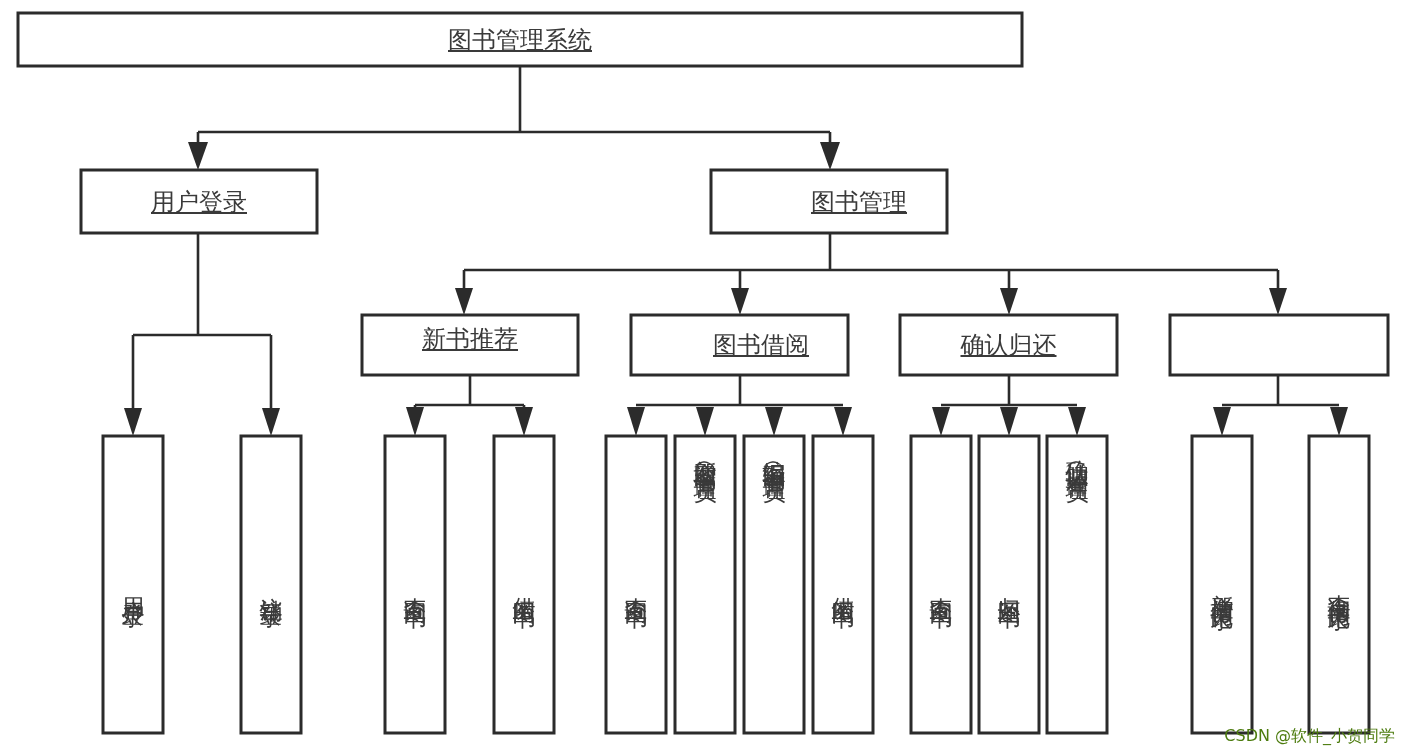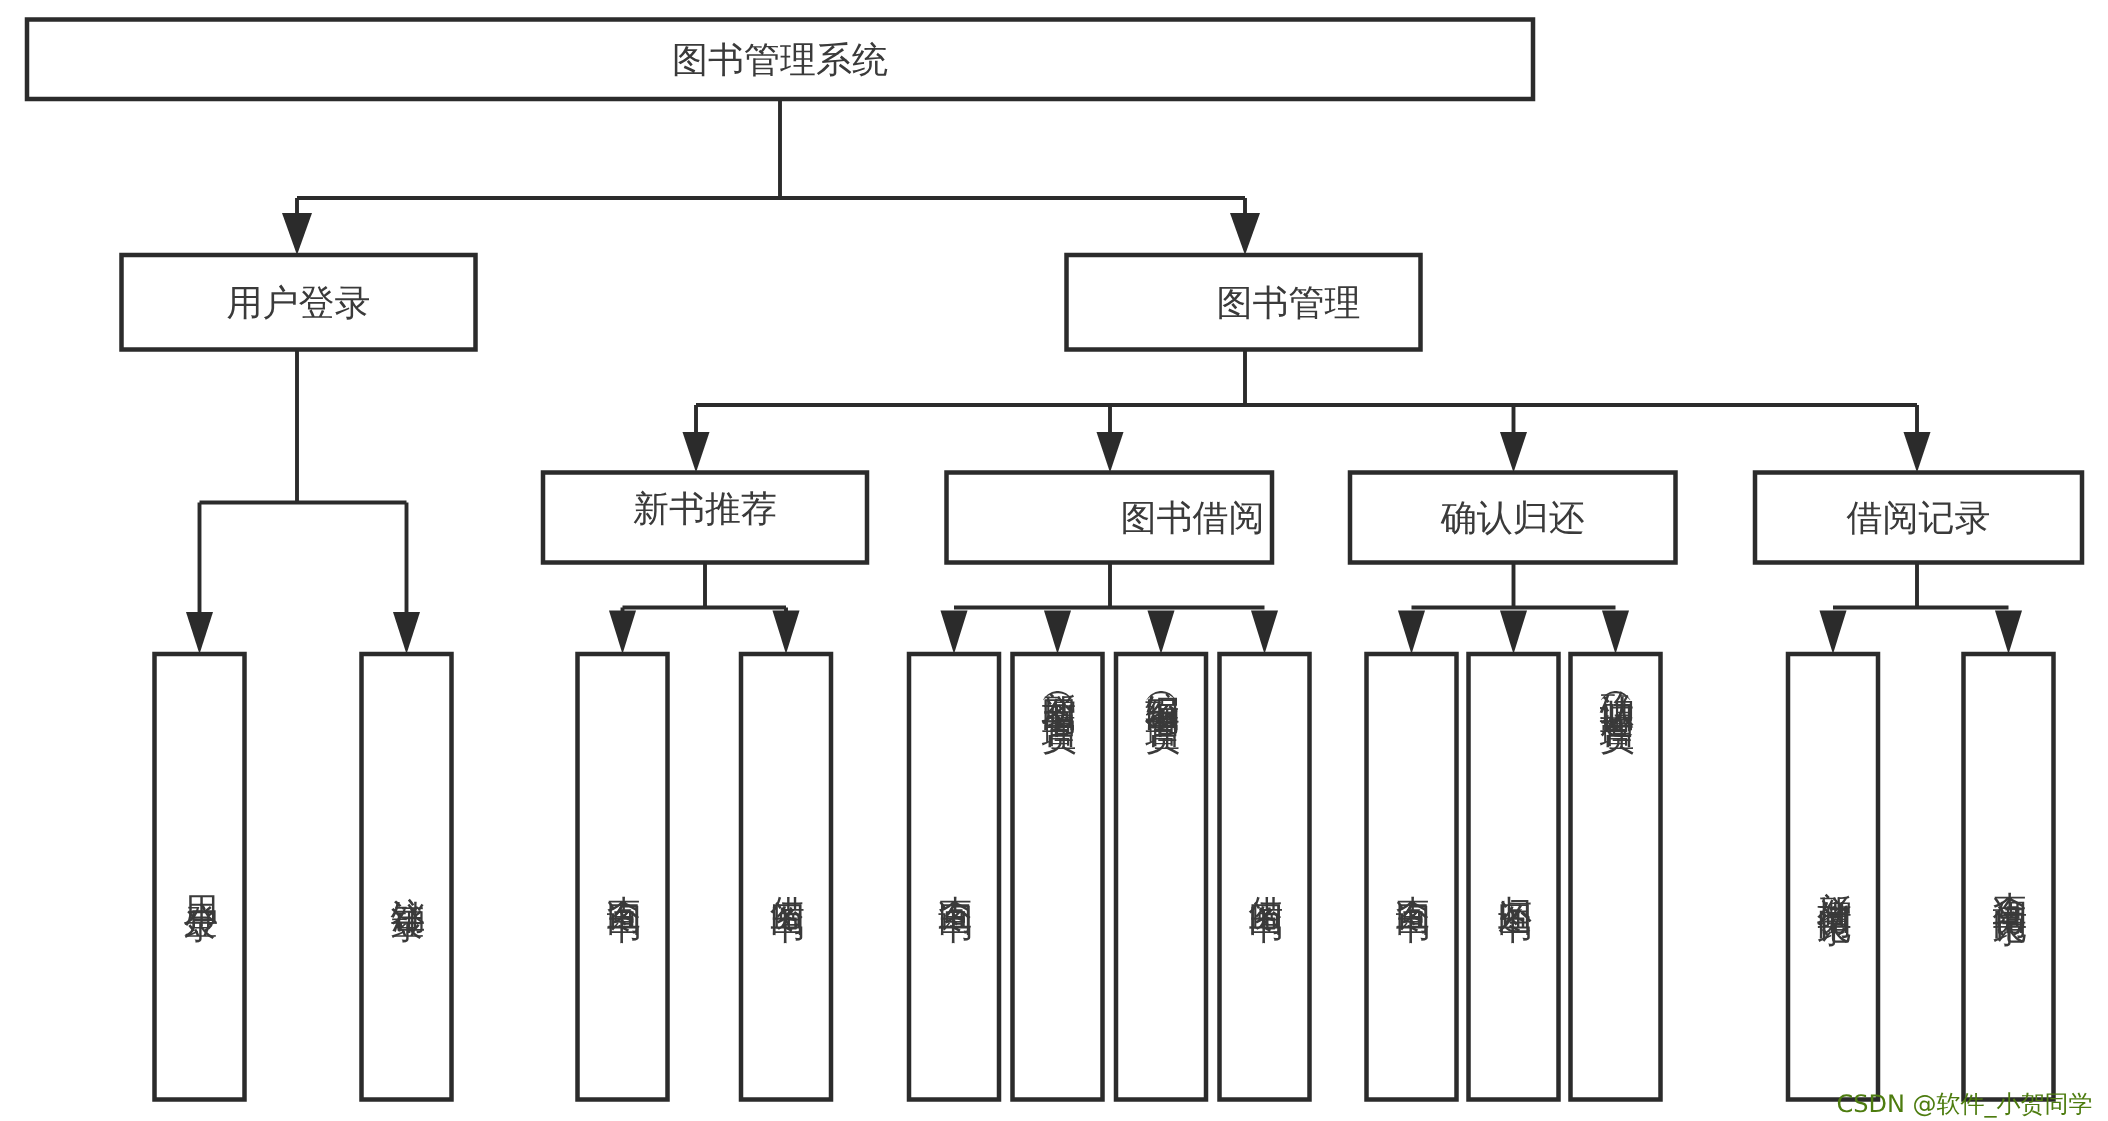--- a/index.html
+++ b/index.html
@@ -64,20 +64,21 @@
     display: flex;
     align-items: center;
     justify-content: center;
     pointer-events: none;
   }
   .hlabel-text {
     font-family: "DejaVu Sans", "Liberation Sans", sans-serif;
     font-size: 24px;
     color: #3a3a3a;
     white-space: nowrap;
+    text-decoration: underline;
   }
   .watermark {
     position: absolute;
     right: 10px;
     bottom: 0;
     font-family: "DejaVu Sans", "Liberation Sans", sans-serif;
     font-size: 16px;
     color: #4d7c0f;
     white-space: nowrap;
     pointer-events: none;
@@ -191,29 +192,26 @@
   <div class="hlabel-wrap" style="left:81px; top:170px; width:236px; height:63px;">
     <span class="hlabel-text">用户登录</span>
   </div>
   <div class="hlabel-wrap" style="left:711px; top:170px; width:236px; height:63px;padding-left:30px;">
     <span class="hlabel-text">图书管理</span>
   </div>
 
   <div class="hlabel-wrap" style="left:362px; top:315px; width:216px; height:48px;">
     <span class="hlabel-text">新书推荐</span>
   </div>
-  <div class="hlabel-wrap" style="left:631px; top:315px; width:260px; height:60px;margin-left:34px;">
+  <div class="hlabel-wrap" style="left:631px; top:315px; width:260px; height:60px;">
     <span class="hlabel-text">图书借阅</span>
   </div>
   <div class="hlabel-wrap" style="left:900px; top:315px; width:217px; height:60px;">
     <span class="hlabel-text">确认归还</span>
   </div>
-  <div class="hlabel-wrap" style="left:1170px; top:315px; width:218px; height:60px;">
-    <span class="hlabel-text">借阅记录</span>
-  </div>
 
   <div class="vlabel-wrap" style="left:103px; top:436px; width:60px; height:297px;">
     <span class="vlabel-text">用户登录</span>
   </div>
   <div class="vlabel-wrap" style="left:241px; top:436px; width:60px; height:297px;">
     <span class="vlabel-text">注销登录</span>
   </div>
 
   <div class="vlabel-wrap" style="left:385px; top:436px; width:60px; height:297px;">
     <span class="vlabel-text">查询图书</span>

